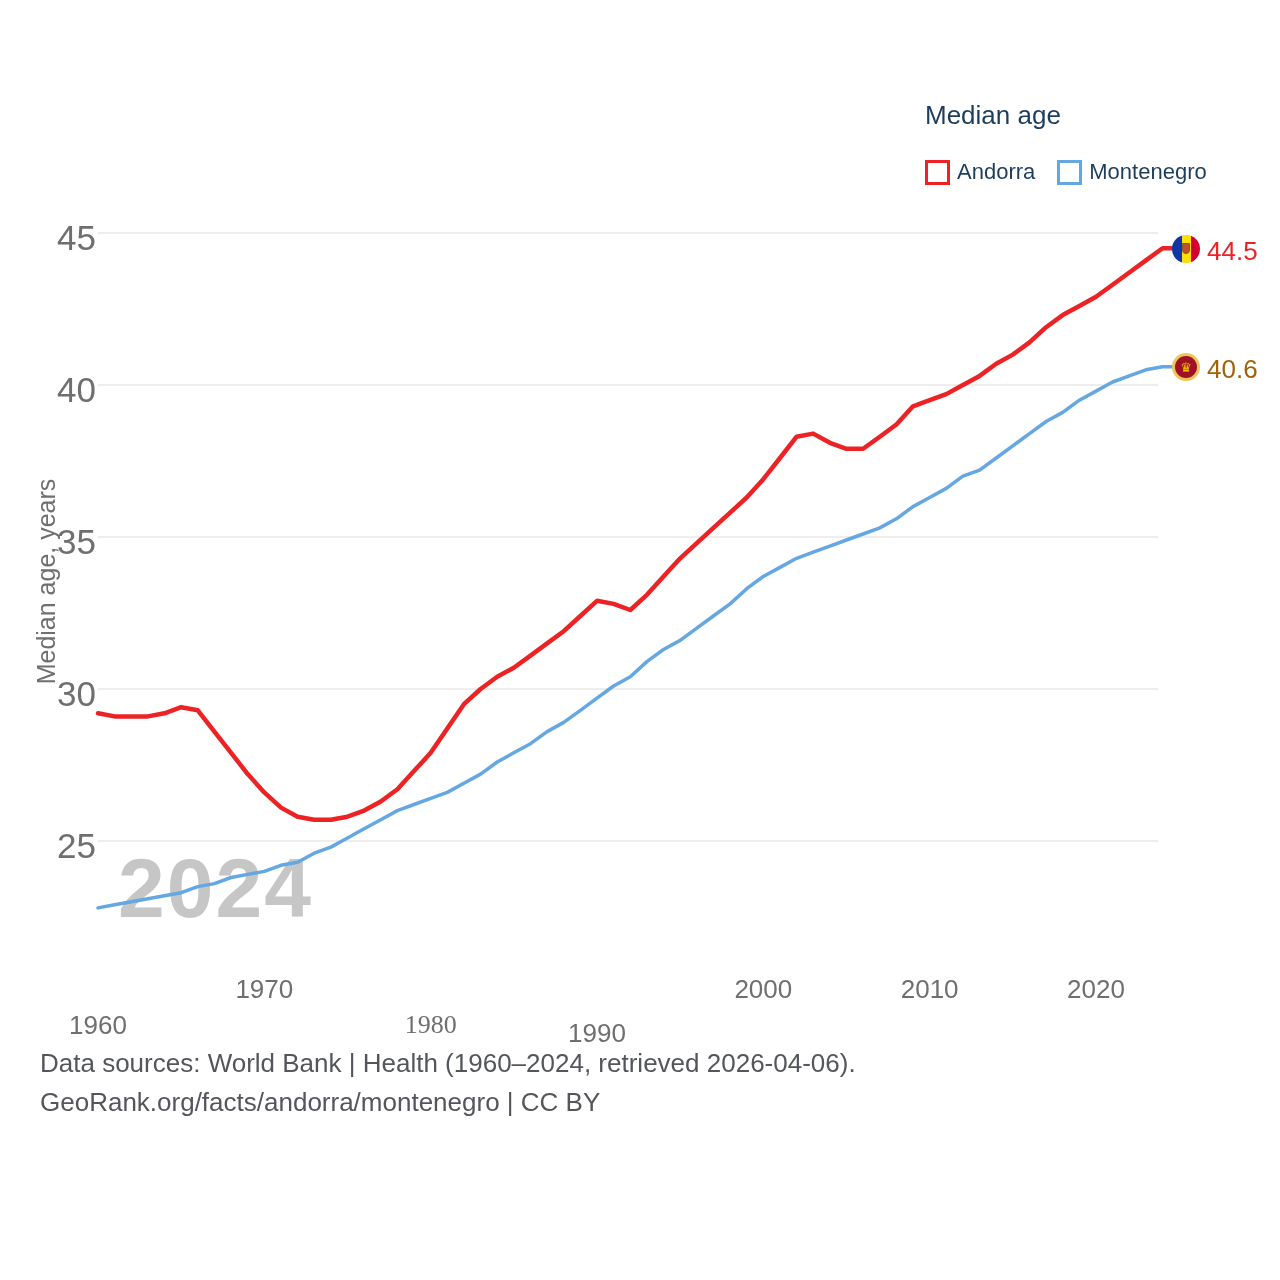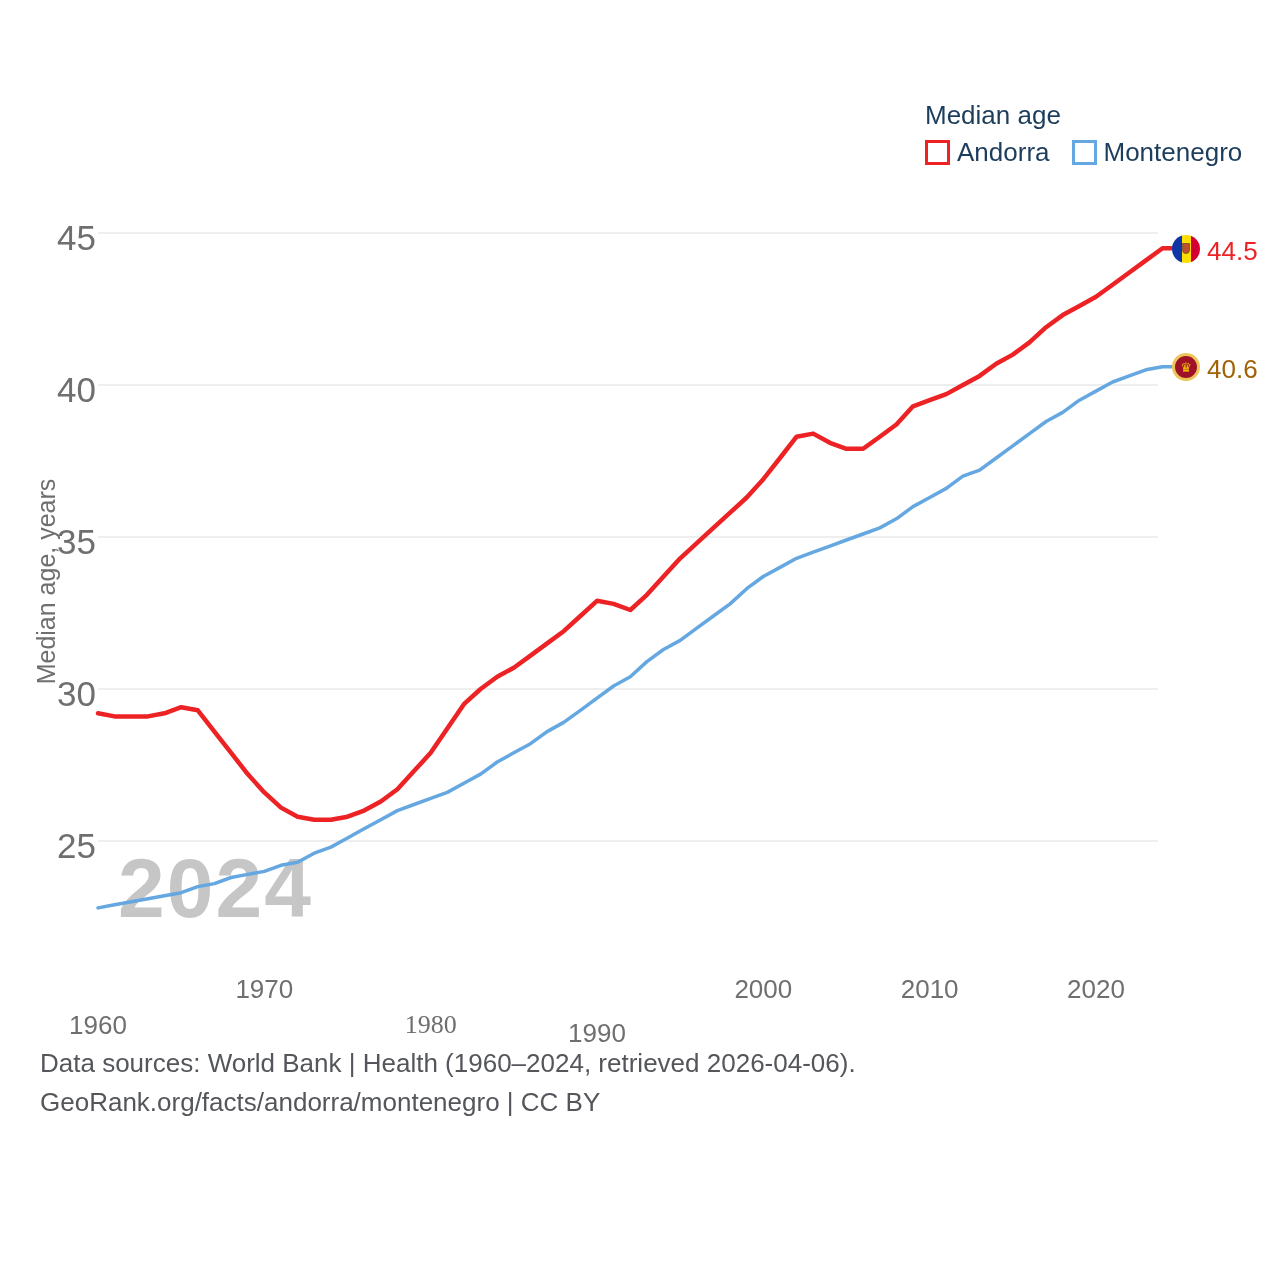--- a/index.html
+++ b/index.html
@@ -6,22 +6,22 @@
   #stage{position:relative;width:1280px;height:1280px;background:#ffffff;overflow:hidden;
          font-family:"Liberation Sans","DejaVu Sans",sans-serif;}
   .watermark{position:absolute;left:118px;top:846px;font-size:84px;font-weight:bold;
              color:#c6c6c6;letter-spacing:2px;line-height:1;z-index:0;}
   #chart-svg{position:absolute;left:0;top:0;z-index:1;}
   .ytick{position:absolute;width:60px;text-align:right;font-size:35px;color:#6f6f6f;z-index:2;}
   .xtick{position:absolute;width:100px;text-align:center;font-size:26px;color:#6f6f6f;z-index:2;}
   .ytitle{position:absolute;width:300px;left:-104px;top:567px;text-align:center;font-size:25px;
           color:#6f6f6f;transform:rotate(-90deg);z-index:2;}
   .legend{position:absolute;left:925px;top:100px;color:#1d3d5c;z-index:3;}
-  .legend-title{font-size:26px;margin-bottom:6px;}
-  .legend-row{display:flex;gap:22px;align-items:center;font-size:26px;}
+  .legend-title{font-size:26px;margin-bottom:28px;}
+  .legend-row{display:flex;gap:22px;align-items:center;font-size:22px;}
   .legend-item{display:flex;align-items:center;gap:7px;cursor:pointer;}
   .lbox{width:19px;height:19px;border:3px solid #000;display:inline-block;background:#fff;}
   .flag{position:absolute;width:28px;height:28px;border-radius:50%;z-index:4;}
   .flag-andorra{left:1172px;top:235px;
     background:linear-gradient(90deg,#1036a6 0 34%,#fedd00 34% 67%,#d50032 67%);}
   .ad-shield{position:absolute;left:10px;top:8px;width:8px;height:11px;background:#c0502d;
     border:1px solid #8a5a2b;border-radius:0 0 4px 4px;box-sizing:border-box;}
   .flag-montenegro{left:1172px;top:353px;background:#9e1126;border:3px solid #edc659;
     box-sizing:border-box;display:flex;align-items:center;justify-content:center;
     color:#f5c400;font-size:13px;line-height:1;}

